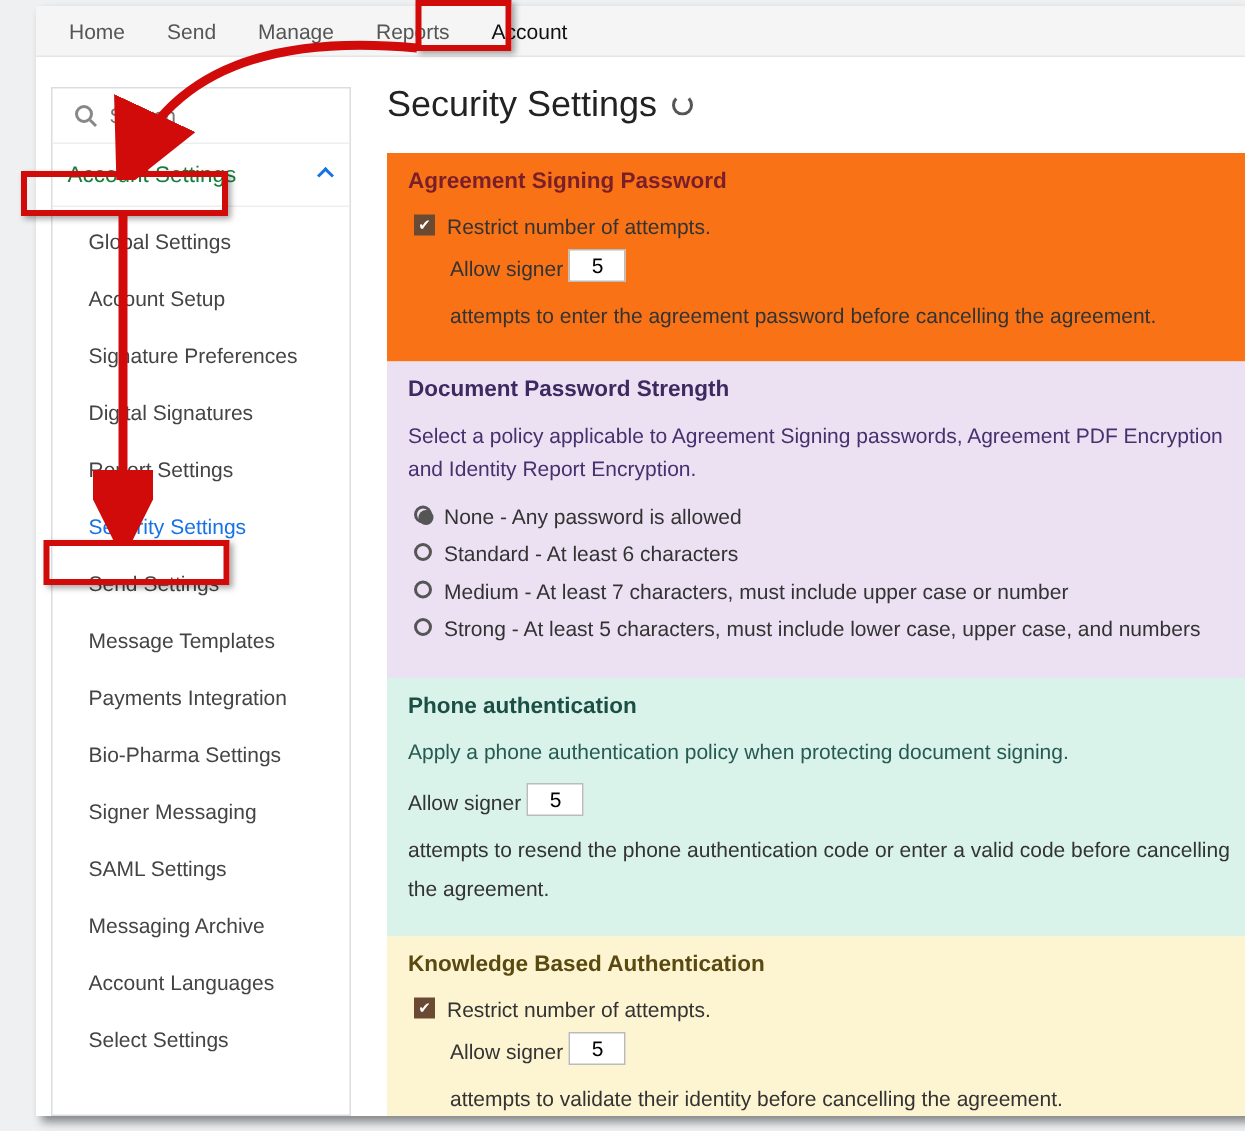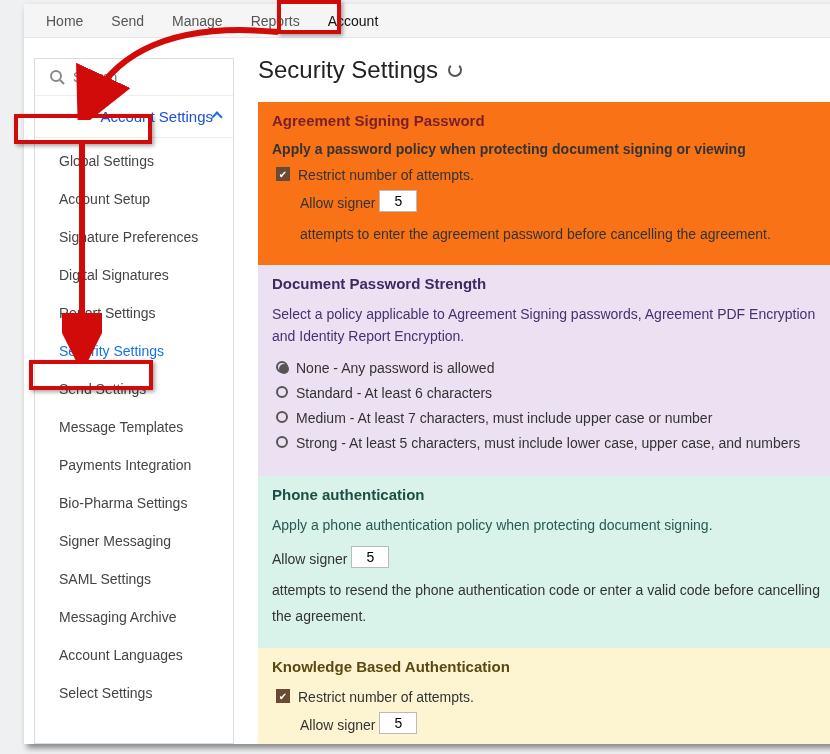--- a/index.html
+++ b/index.html
@@ -57,24 +57,24 @@
   }
   .search-row input {
     border: none;
     outline: none;
     color: #888;
     font-size: 14px;
     width: 120px;
   }
   .accordion-header {
     display: flex;
-    justify-content: flex-end;
+    justify-content: space-between;
     align-items: center;
     padding: 12px 12px 12px 10px;
-    color: #1d4ed8;
+    color: #15803d;
     font-size: 15px;
     font-weight: 500;
     border-bottom: 1px solid #eee;
     cursor: pointer;
     position: relative;
   }
   .chevron {
     display: inline-block;
     border: solid #1673e6;
     border-width: 0 2px 2px 0;
@@ -249,21 +249,20 @@
     </div>
 
     <div class="main">
       <div class="page-title">
         <span>Security Settings</span>
         <span class="refresh-ic"></span>
       </div>
 
       <div class="section sec-pink">
         <h3>Agreement Signing Password</h3>
-        <div class="subhead">Apply a password policy when protecting document signing or viewing</div>
         <div class="chk-row">
           <span class="chkbox">✔</span>
           <span>Restrict number of attempts.</span>
         </div>
         <div class="indent-line">
           <span class="flowtext">Allow signer</span>
           <input class="numbox" value="5" style="">
           <span class="flowtext">attempts to enter the agreement password before cancelling the agreement.</span>
         </div>
       </div>

